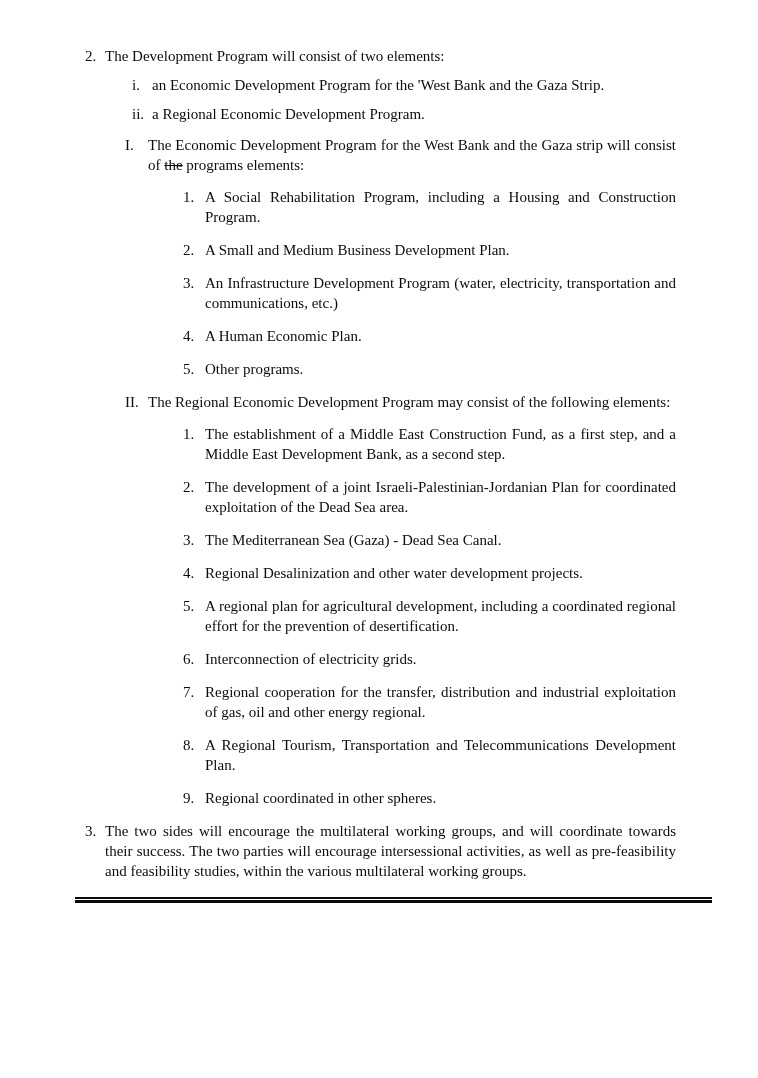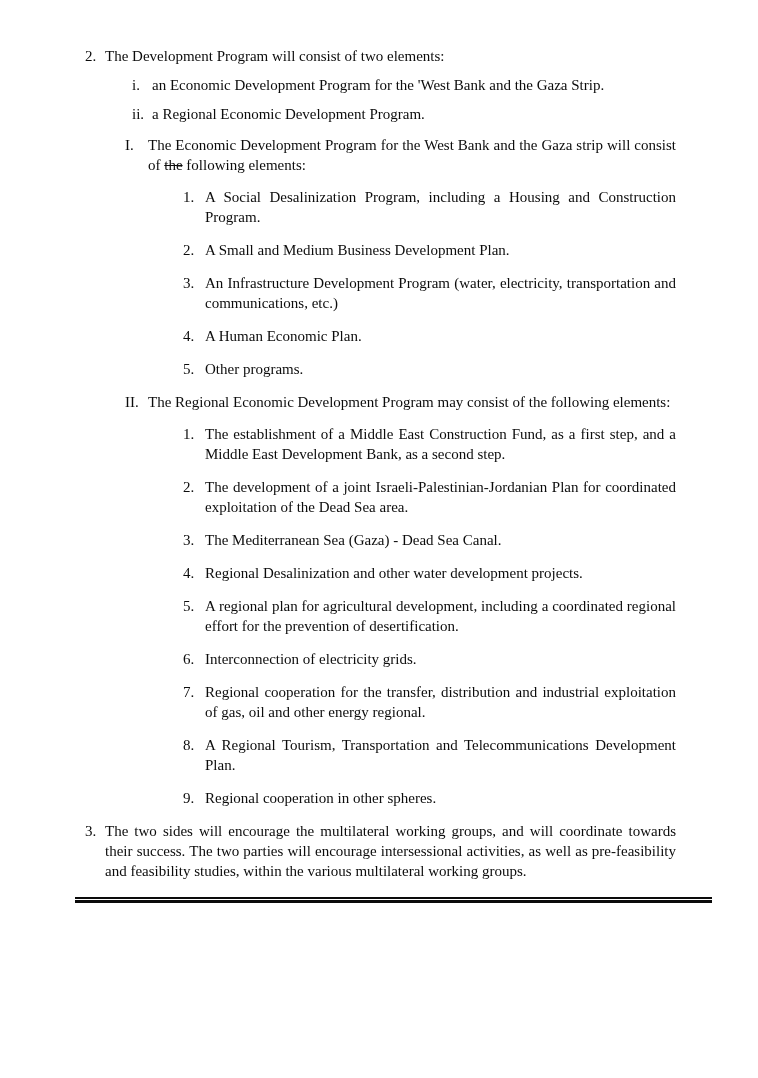--- a/index.html
+++ b/index.html
@@ -55,27 +55,27 @@
     <span class="text">an Economic Development Program for the 'West Bank and the Gaza Strip.</span>
   </div>
 
   <div class="li lvl-sub">
     <span class="marker w20">ii.</span>
     <span class="text">a Regional Economic Development Program.</span>
   </div>
 
   <div class="li lvl-sec">
     <span class="marker w23">I.</span>
-    <span class="text"><span>The Economic Development Program for the West Bank and the Gaza strip will consist of</span> <span class="strike">the</span> <span>following elements:</span></span>
+    <span class="text"><span>The Economic Development Program for the West Bank and the Gaza strip will consist of</span> <span class="strike">the</span> <span>programs elements:</span></span>
   </div>
 
   <div class="sec-items">
     <div class="li lvl-inner">
       <span class="marker w22">1.</span>
-      <span class="text">A Social Desalinization Program, including a Housing and Construction Program.</span>
+      <span class="text">A Social Rehabilitation Program, including a Housing and Construction Program.</span>
     </div>
     <div class="li lvl-inner">
       <span class="marker w22">2.</span>
       <span class="text">A Small and Medium Business Development Plan.</span>
     </div>
     <div class="li lvl-inner">
       <span class="marker w22">3.</span>
       <span class="text">An Infrastructure Development Program (water, electricity, transportation and communications, etc.)</span>
     </div>
     <div class="li lvl-inner">
@@ -121,21 +121,21 @@
     <div class="li lvl-inner">
       <span class="marker w22">7.</span>
       <span class="text">Regional cooperation for the transfer, distribution and industrial exploitation of gas, oil and other energy regional.</span>
     </div>
     <div class="li lvl-inner">
       <span class="marker w22">8.</span>
       <span class="text">A Regional Tourism, Transportation and Telecommunications Development Plan.</span>
     </div>
     <div class="li lvl-inner">
       <span class="marker w22">9.</span>
-      <span class="text">Regional cooperation in other spheres.</span>
+      <span class="text">Regional coordinated in other spheres.</span>
     </div>
   </div>
 
   <div class="li clause-3">
     <span class="marker w20">3.</span>
     <span class="text">The two sides will encourage the multilateral working groups, and will coordinate towards their success. The two parties will encourage intersessional activities, as well as pre-feasibility and feasibility studies, within the various multilateral working groups.</span>
   </div>
 
   <div class="rule"></div>
 

